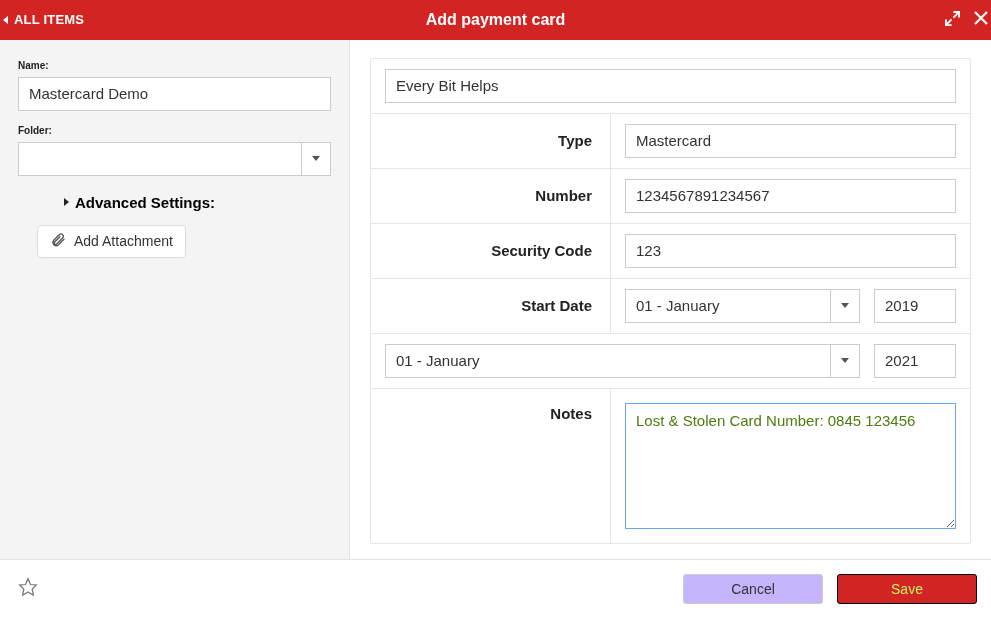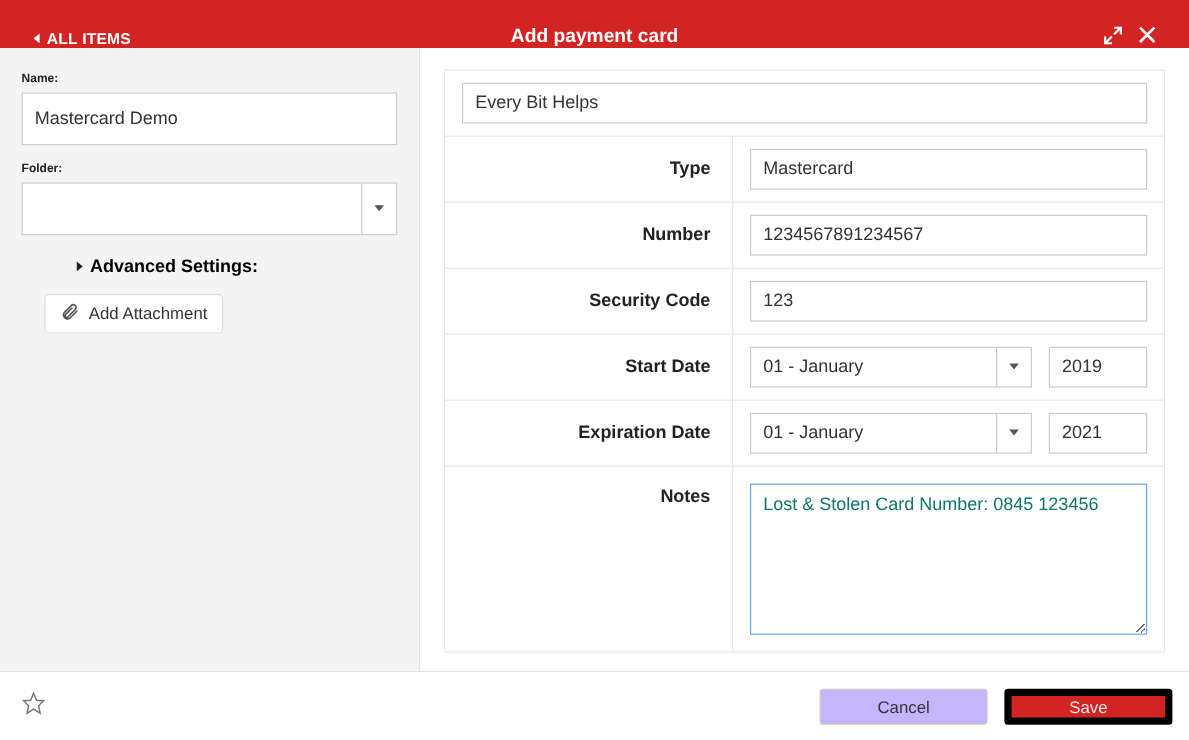--- a/index.html
+++ b/index.html
@@ -12,23 +12,23 @@
       display: flex;
       flex-direction: column;
     }
 
     
     .header {
       background: #d32424;
       color: #fff;
       height: 40px;
       display: flex;
-      align-items: flex-end;
+      align-items: center;
       justify-content: space-between;
-      padding: 0 28px;
+      padding: 0 3px;
       font-size: 14px;
     }
     .header-left { display: flex; align-items: center; gap: 6px; font-weight: 700; letter-spacing: 0.2px; font-size: 13px; cursor: pointer; }
     .header-center { font-weight: 700; font-size: 16px; position: absolute; left: 50%; transform: translateX(-50%); }
     .header-right { display: flex; align-items: center; gap: 14px; }
     .header-right svg, .header-left svg { cursor: pointer; }
 
     
     .main { flex: 1 1 auto; display: flex; min-height: 0; }
 
@@ -43,21 +43,21 @@
     }
     .left-panel label.field-label {
       font-weight: 700;
       font-size: 10px;
       color: #222;
       display: block;
       margin-bottom: 6px;
     }
     .text-input {
       width: 100%;
-      height: 44px;
+      height: 34px;
       border: 1px solid #ccc;
       background: #fff;
       padding: 0 10px;
       font-size: 15px;
       color: #333;
     }
     .folder-row { display: flex; }
     .folder-row .text-input { flex: 1; border-right: none; }
     .dropdown-btn {
       width: 30px;
@@ -137,21 +137,21 @@
     .notes-row .form-value-cell { padding: 14px; }
     textarea.notes {
       width: 100%;
       height: 126px;
       border: 1px solid #6aa6e8;
       outline: none;
       padding: 8px 10px;
       font-size: 15px;
       font-family: inherit;
       resize: both;
-      color: #0f766e;
+      color: #4d7c0f;
     }
 
     
     .footer {
       height: 58px;
       border-top: 1px solid #e3e3e3;
       display: flex;
       align-items: center;
       justify-content: space-between;
       padding: 0 14px;
@@ -163,21 +163,21 @@
       min-width: 140px;
       height: 30px;
       border-radius: 3px;
       font-size: 14px;
       cursor: pointer;
       display: inline-flex;
       align-items: center;
       justify-content: center;
     }
     .btn-cancel { background: #c4b5fd; border: 1px solid #ccc; color: #333; }
-    .btn-save { background: #d32424; border: 6px solid #000000; color: #e5e5e5; }
+    .btn-save { background: #d32424; border: 1px solid #000000; color: #bef264; }
 
     .caret-down {
       width: 0; height: 0;
       border-left: 4px solid transparent;
       border-right: 4px solid transparent;
       border-top: 5px solid #555;
     }
     .caret-right {
       width: 0; height: 0;
       border-top: 4px solid transparent;
@@ -285,21 +285,20 @@
             <input class="text-input" value="01 - January" style="">
             <div class="dropdown-btn">
               <span class="caret-down"></span>
             </div>
           </div>
           <input class="text-input year-input" value="2019" style="">
         </div>
       </div>
 
       <div class="form-row">
-        <div class="form-label-cell">Expiration Date</div>
         <div class="form-value-cell">
           <div class="combo">
             <input class="text-input" value="01 - January" style="">
             <div class="dropdown-btn">
               <span class="caret-down"></span>
             </div>
           </div>
           <input class="text-input year-input" value="2021" style="">
         </div>
       </div>

